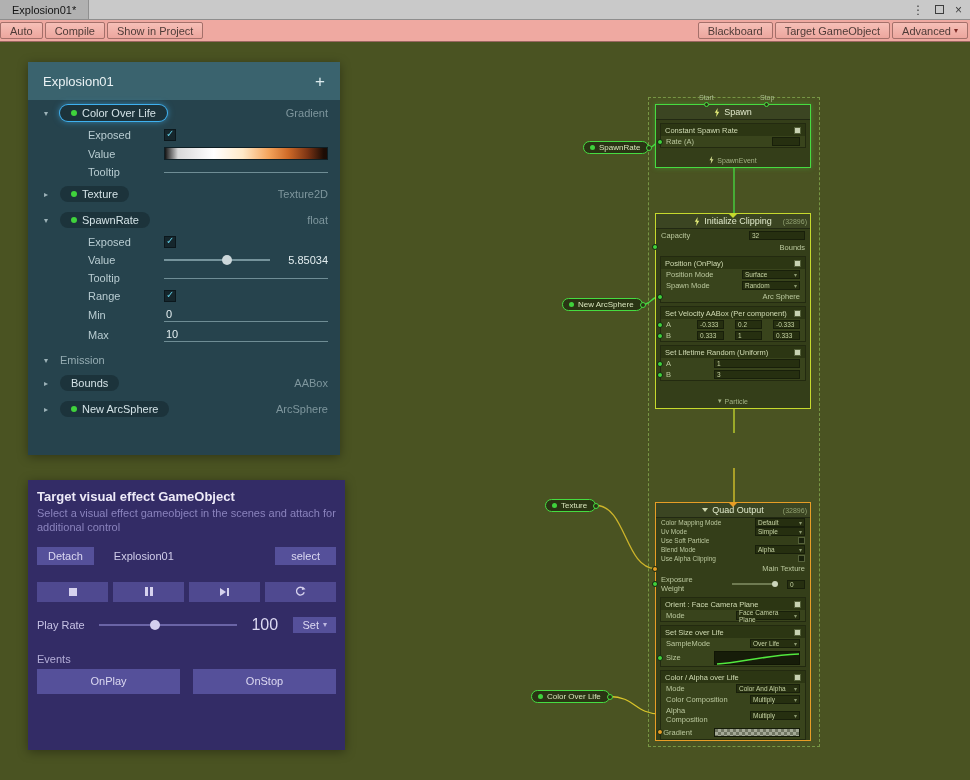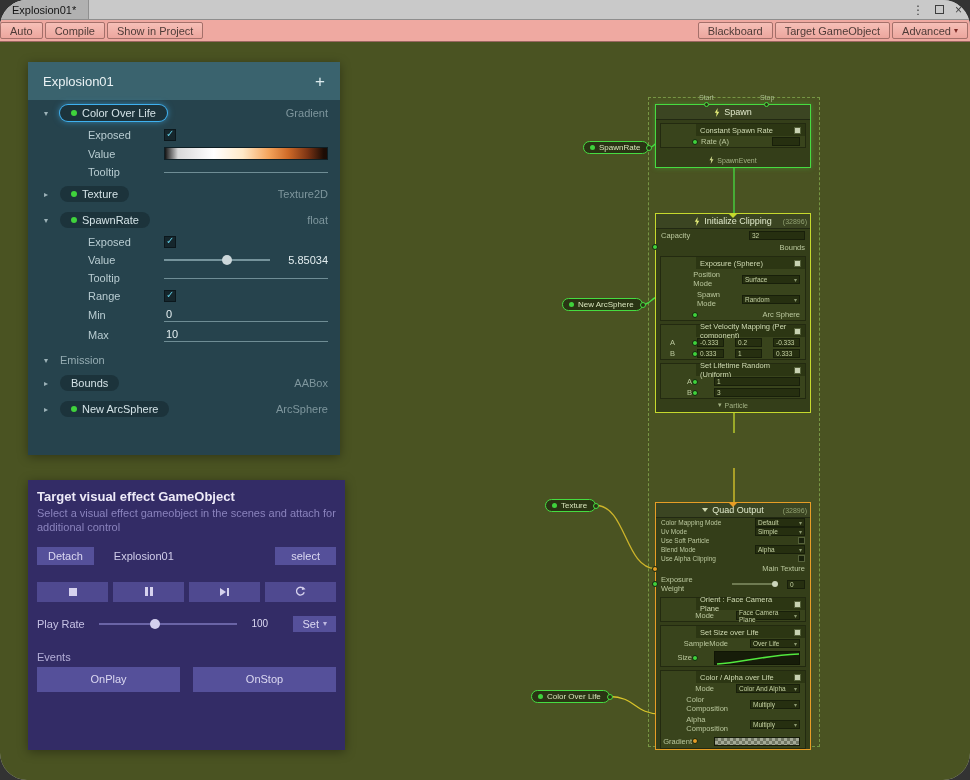--- a/index.html
+++ b/index.html
@@ -1,17 +1,17 @@
 <!DOCTYPE html>
 <html style="--canvas: #4a5322; --toolbar: #efa9a1; --spawn-green: #46dc41; --init-yellow: #c6d92d; --update-yellow: #ddc92b; --quad-orange: #e79d26; --bb-bg: #26434d; --bb-header: #3a636e; --target-bg: #332c66; --sel-blue: #3fb1f0; --port-green: #3fd23c; --texture-edge: #cdb42a; --gradient-edge: #d8c42a;"><head>
 <meta charset="utf-8">
 <style>
   *{box-sizing:border-box;margin:0;padding:0;}
   body{font-family:"Liberation Sans",sans-serif;background:#333;}
-  .window{position:relative;width:970px;height:780px;overflow:hidden;background:#c6c6c6;border-radius:27px;}
+  .window{position:relative;width:970px;height:780px;overflow:hidden;background:#c6c6c6;}
 
   
   .titlebar{position:absolute;top:0;left:0;right:0;height:20px;background:#c9c9c9;display:flex;align-items:stretch;border-bottom:1px solid #8e8e8e;}
   .tab{display:flex;align-items:center;padding:0 12px;background:#b1b1b1;border-right:1px solid #909090;font-size:11px;color:#141414;}
   .win-controls{margin-left:auto;display:flex;align-items:center;gap:11px;padding-right:8px;color:#3d3d3d;font-size:12px;}
   .maxbox{width:9px;height:9px;border:1.5px solid #3d3d3d;display:inline-block;}
 
   
   .toolbar{position:absolute;top:20px;left:0;right:0;height:22px;background:var(--toolbar);display:flex;align-items:center;padding:0 0;border-bottom:1px solid #99655f;}
   .tbtn{display:flex;align-items:center;gap:3px;height:17px;padding:0 9px;font-size:11px;color:#4e3b37;background:linear-gradient(#f6bfb7,#eca69e);border:1px solid #a4706a;border-radius:2px;margin-right:2px;white-space:nowrap;}
@@ -31,21 +31,21 @@
   .node.quad{top:460px;min-height:228px;border-color:var(--quad-orange);}
   .n-header{position:relative;display:flex;align-items:center;justify-content:center;gap:4px;height:15px;flex:none;font-size:9px;color:#e0e9cb;border-bottom:1px solid rgba(10,14,4,.5);background:rgba(255,255,255,.04);}
   .n-count{position:absolute;right:3px;top:4px;font-size:7px;color:#91a171;}
   .hdr-tri{width:0;height:0;border-left:3px solid transparent;border-right:3px solid transparent;border-top:4px solid #cfd8ae;}
   .flow-in{position:absolute;left:50%;top:-1px;transform:translateX(-50%);width:0;height:0;border-left:5px solid transparent;border-right:5px solid transparent;z-index:3;}
   .init .flow-in{border-top:5px solid var(--init-yellow);}
   .update .flow-in{border-top:5px solid var(--update-yellow);}
   .quad .flow-in{border-top:5px solid var(--quad-orange);}
   .anchor-label{position:absolute;top:-11px;font-size:7px;color:#aabc8f;z-index:3;}
   .anchor-dot{position:absolute;top:-3px;width:5px;height:5px;border-radius:50%;background:#2a3414;border:1px solid var(--spawn-green);z-index:3;}
-  .block{margin:3px 4px 0;background:#39441c;border:1px solid rgba(8,12,2,.45);flex:none;padding-left:35px;}
+  .block{margin:3px 4px 0;background:#39441c;border:1px solid rgba(8,12,2,.45);flex:none;}
   .b-header{display:flex;align-items:center;gap:3px;height:12px;padding:0 4px;background:#2c3613;font-size:7.5px;color:#d0dbb3;}
   .bcb{margin-left:auto;width:7px;height:7px;border:1px solid #55613a;background:#1a220c;flex:none;}
   .bcb.checked{background:#c8d2b2;}
   .n-row{position:relative;display:flex;align-items:center;gap:11px;padding:1px 5px;font-size:7.5px;color:#bac79d;min-height:11px;flex:none;justify-content:flex-end;}
   .n-row.small{min-height:9px;font-size:6.5px;padding:0 5px;}
   .spacer{flex:1;}
   .dd{display:flex;align-items:center;justify-content:space-between;width:58px;height:9px;background:#262f10;border:1px solid #181f0a;font-size:6.5px;color:#c5d2a3;padding:0 2px;flex:none;}
   .dd.w50{width:50px;}.dd.w64{width:64px;}
   .ddarrow{font-size:6px;color:#8d9a72;}
   .nfield{display:flex;align-items:center;height:9px;background:#262f10;border:1px solid #181f0a;font-size:6.5px;color:#c5d2a3;padding:0 2px;flex:none;}
@@ -99,21 +99,21 @@
   .playbtns{display:flex;justify-content:space-between;margin-top:17px;padding:0 3px;}
   .playbtn{width:71px;height:20px;background:#4f4990;display:flex;align-items:center;justify-content:center;}
   .icon-stop{width:8px;height:8px;background:#d6d2ee;}
   .icon-pause{display:flex;gap:2px;}
   .icon-pause i{width:3px;height:9px;background:#d6d2ee;}
   .icon-step{display:flex;align-items:center;gap:1px;}
   .tri{width:0;height:0;border-top:4px solid transparent;border-bottom:4px solid transparent;border-left:6px solid #d6d2ee;}
   .vbar{width:2px;height:8px;background:#d6d2ee;}
   .playrate{display:flex;align-items:center;margin-top:14px;padding:0 3px;font-size:11px;gap:6px;}
   .pr-label{width:56px;flex:none;color:#c6c2e4;}
-  .pr-val{width:36px;font-size:10px;color:#dcd9f2;flex:none;}
+  .pr-val{width:36px;font-size:16px;color:#dcd9f2;flex:none;}
   .setbtn{display:flex;align-items:center;gap:4px;background:#55509a;height:16px;padding:0 9px;font-size:11px;margin-left:auto;color:#dcd9f2;}
   .events-label{margin-top:19px;padding:0 3px;font-size:11px;color:#b5afd8;}
   .eventbtns{display:flex;gap:13px;margin-top:4px;padding:0 3px;}
   .ebtn{flex:1;height:25px;background:#55509a;display:flex;align-items:center;justify-content:center;font-size:11px;color:#dcd9f2;}
 </style>
 </head>
 <body>
 
 <div class="window">
 
@@ -200,21 +200,21 @@
         <span>Capacity</span>
         <span class="spacer"></span>
         <span class="nfield" style="width:56px">32</span>
       </div>
       <div class="n-row" style="min-height:12px">
         <span class="port"></span>
         <span>Bounds</span>
       </div>
       <div class="block">
         <div class="b-header">
-          <span>Exposure (Sphere)</span>
+          <span>Position (OnPlay)</span>
           <span class="bcb checked"></span>
         </div>
         <div class="n-row">
           <span>Position Mode</span>
           <span class="spacer"></span>
           <span class="dd">
               <span>Surface</span>
               <span class="ddarrow">▾</span>
             </span>
         </div>
@@ -226,21 +226,21 @@
               <span class="ddarrow">▾</span>
             </span>
         </div>
         <div class="n-row">
           <span class="port"></span>
           <span>Arc Sphere</span>
         </div>
       </div>
       <div class="block">
         <div class="b-header">
-          <span>Set Velocity Mapping (Per component)</span>
+          <span>Set Velocity AABox (Per component)</span>
           <span class="bcb checked"></span>
         </div>
         <div class="n-row">
           <span class="port"></span>
           <span>A</span>
           <span class="spacer"></span>
           <span class="nfield" style="width:27px">-0.333</span>
           <span class="nfield" style="width:27px">0.2</span>
           <span class="nfield" style="width:27px">-0.333</span>
         </div>

